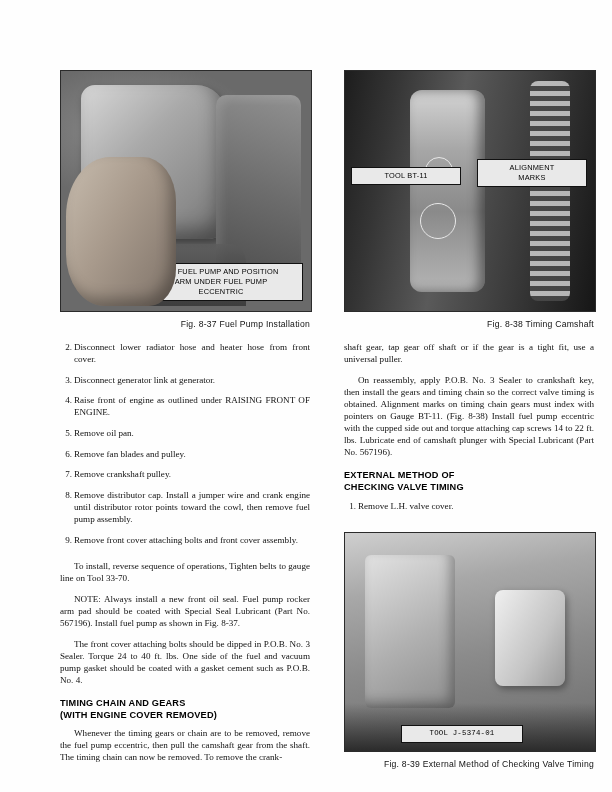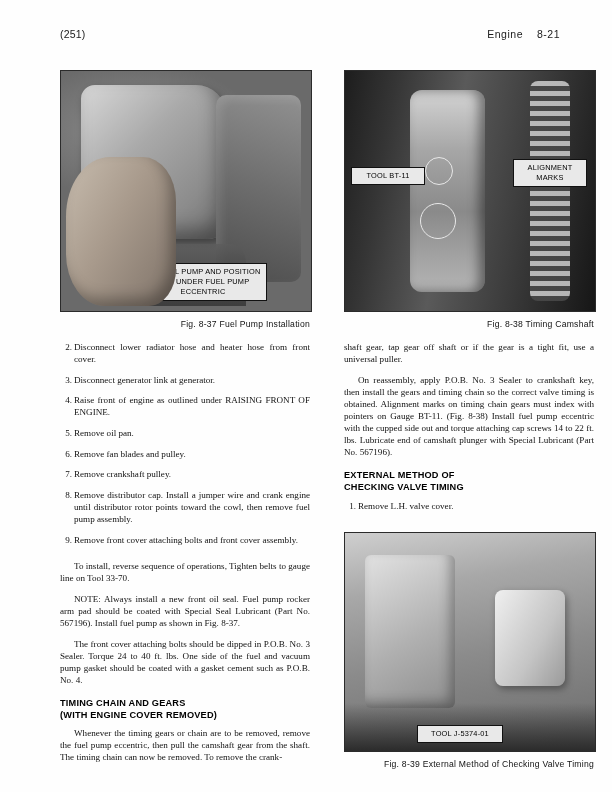--- a/index.html
+++ b/index.html
@@ -126,21 +126,21 @@
   }
 
   .callout {
     position: absolute;
     font-family: "Liberation Sans", sans-serif;
     font-size: 7.4px;
     line-height: 1.35;
     color: #000;
     background: #e9e9e9;
     border: 1px solid #111;
-    padding: 3px 5px;
+    padding: 3px 23px;
     text-align: center;
     letter-spacing: 0.2px;
   }
 
   .photo2 {
     height: 240px;
     background:
       linear-gradient(100deg, #1d1d1d 0%, #353535 18%, #5a5a5a 42%, #3a3a3a 70%, #161616 100%);
   }
   .p2-gear {
@@ -238,26 +238,20 @@
     margin-bottom: 6px;
     color: #000;
   }
   .spacer-6 { height: 6px; }
 </style>
 </head>
 <body>
 
 <div class="page">
 
-  <div class="header">
-    <span class="page-num">(251)</span>
-    <span class="book-ref">
-      <span>Engine</span><span class="sect">8-21</span>
-    </span>
-  </div>
 
   <div class="col col-left">
 
     <div class="figure">
       <div class="photo1">
         <div class="p1-extra"></div>
         <div class="p1-dark"></div>
         <div class="callout" style="left:78px; bottom:10px; width:116px;">TIP FUEL PUMP AND POSITION ARM UNDER FUEL PUMP ECCENTRIC</div>
       </div>
     </div>
@@ -342,19 +336,19 @@
       </div>
     </div>
 
     <div class="spacer-6"></div>
 
     <div class="figure" style="margin-top:6px;">
       <div class="photo3">
         <div class="p3-block"></div>
         <div class="p3-tool"></div>
         <div class="p3-dark"></div>
-        <div class="callout" style="left:72px; bottom:8px; width:74px;">TOOL J-5374-01</div>
+        <div class="callout" style="left:56px; bottom:8px; width:74px;font-family:Liberation Mono, monospace;">TOOL J-5374-01</div>
       </div>
     </div>
     <div class="fig-caption">Fig. 8-39  External Method of Checking Valve Timing</div>
   </div>
 
 </div>
 
 </body></html>

